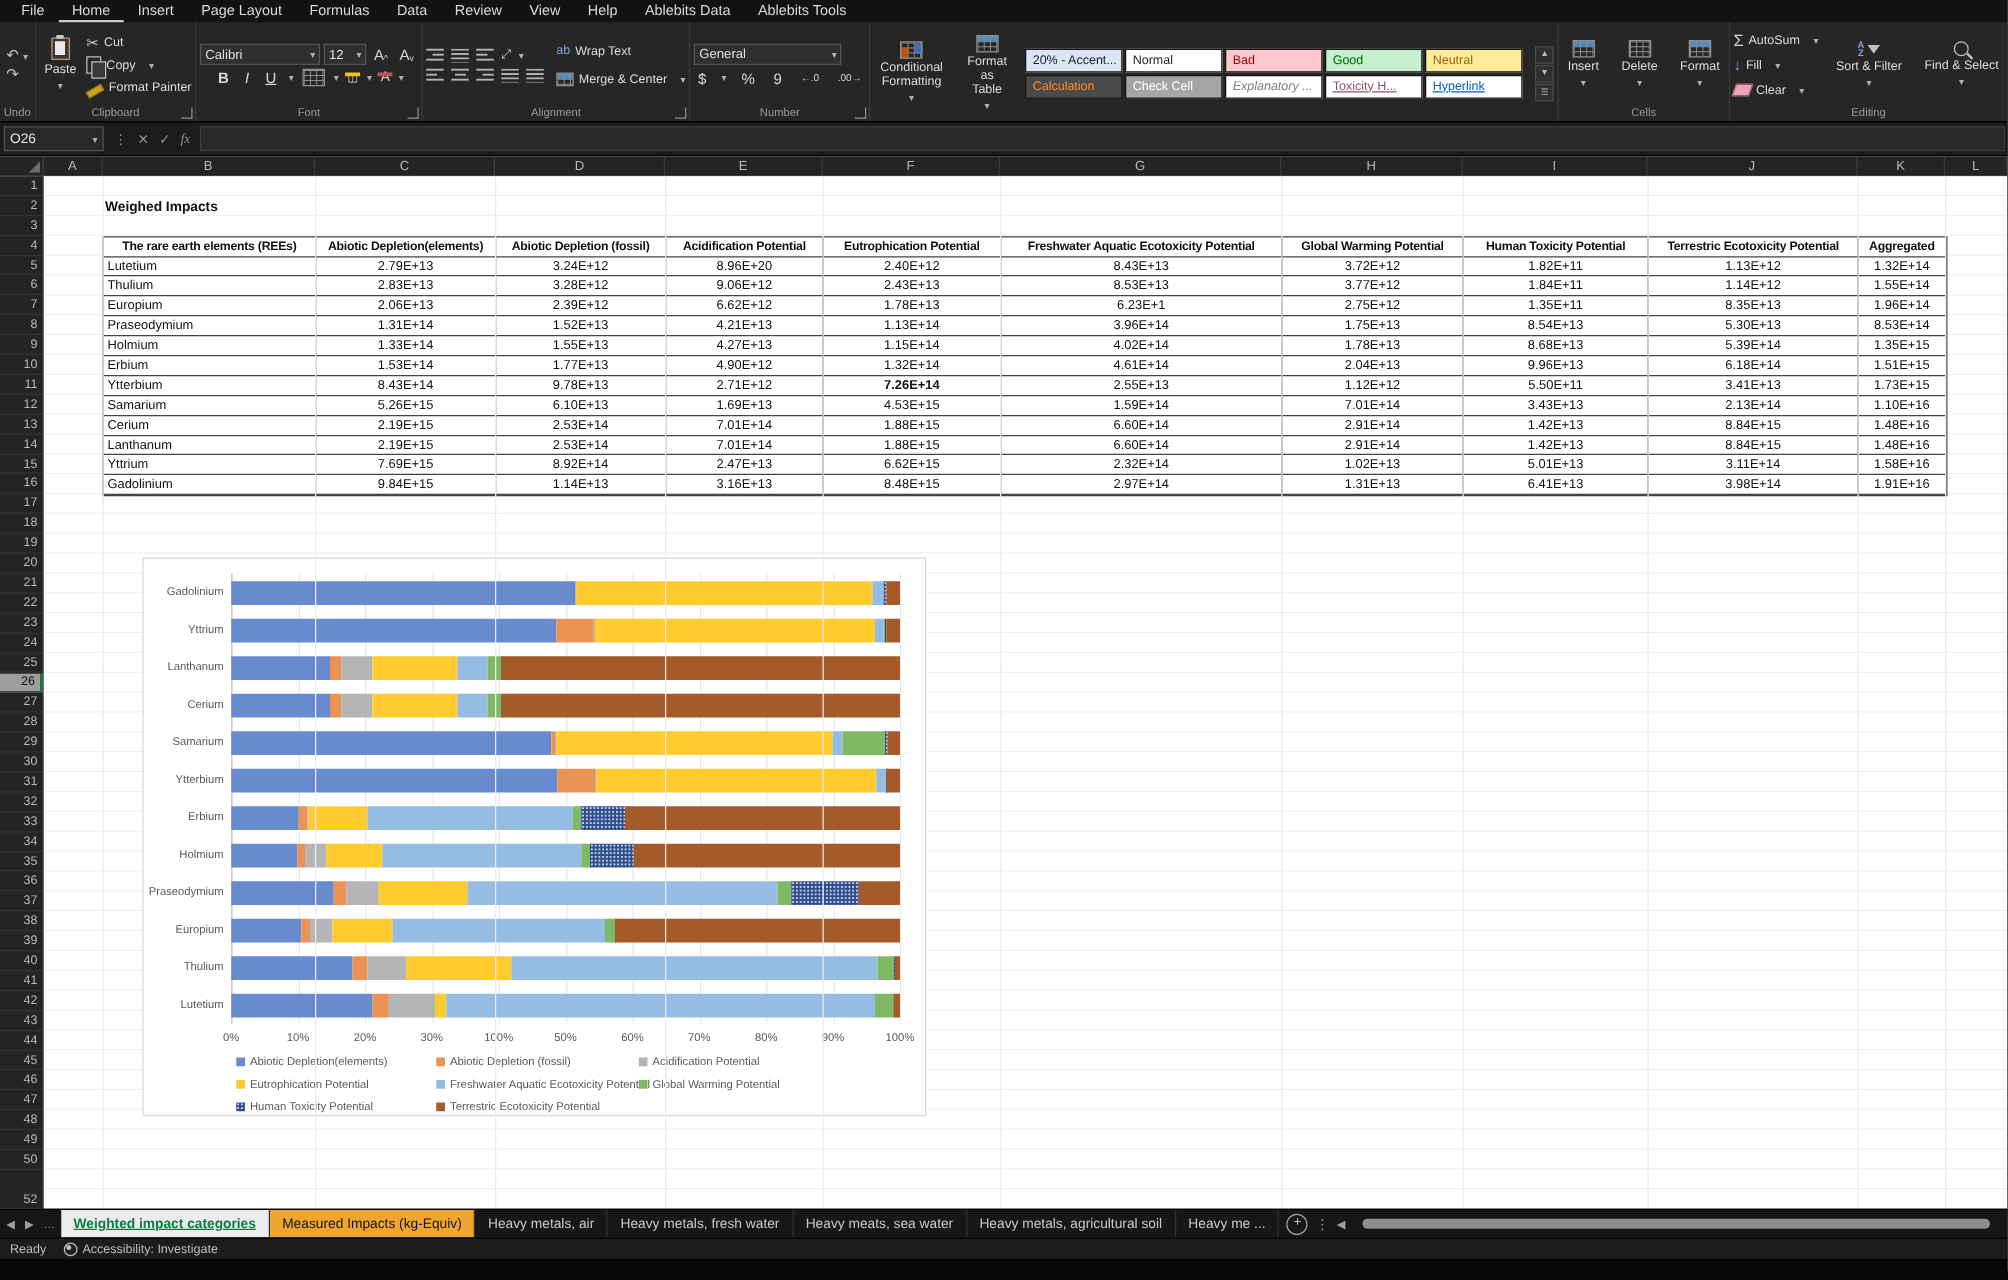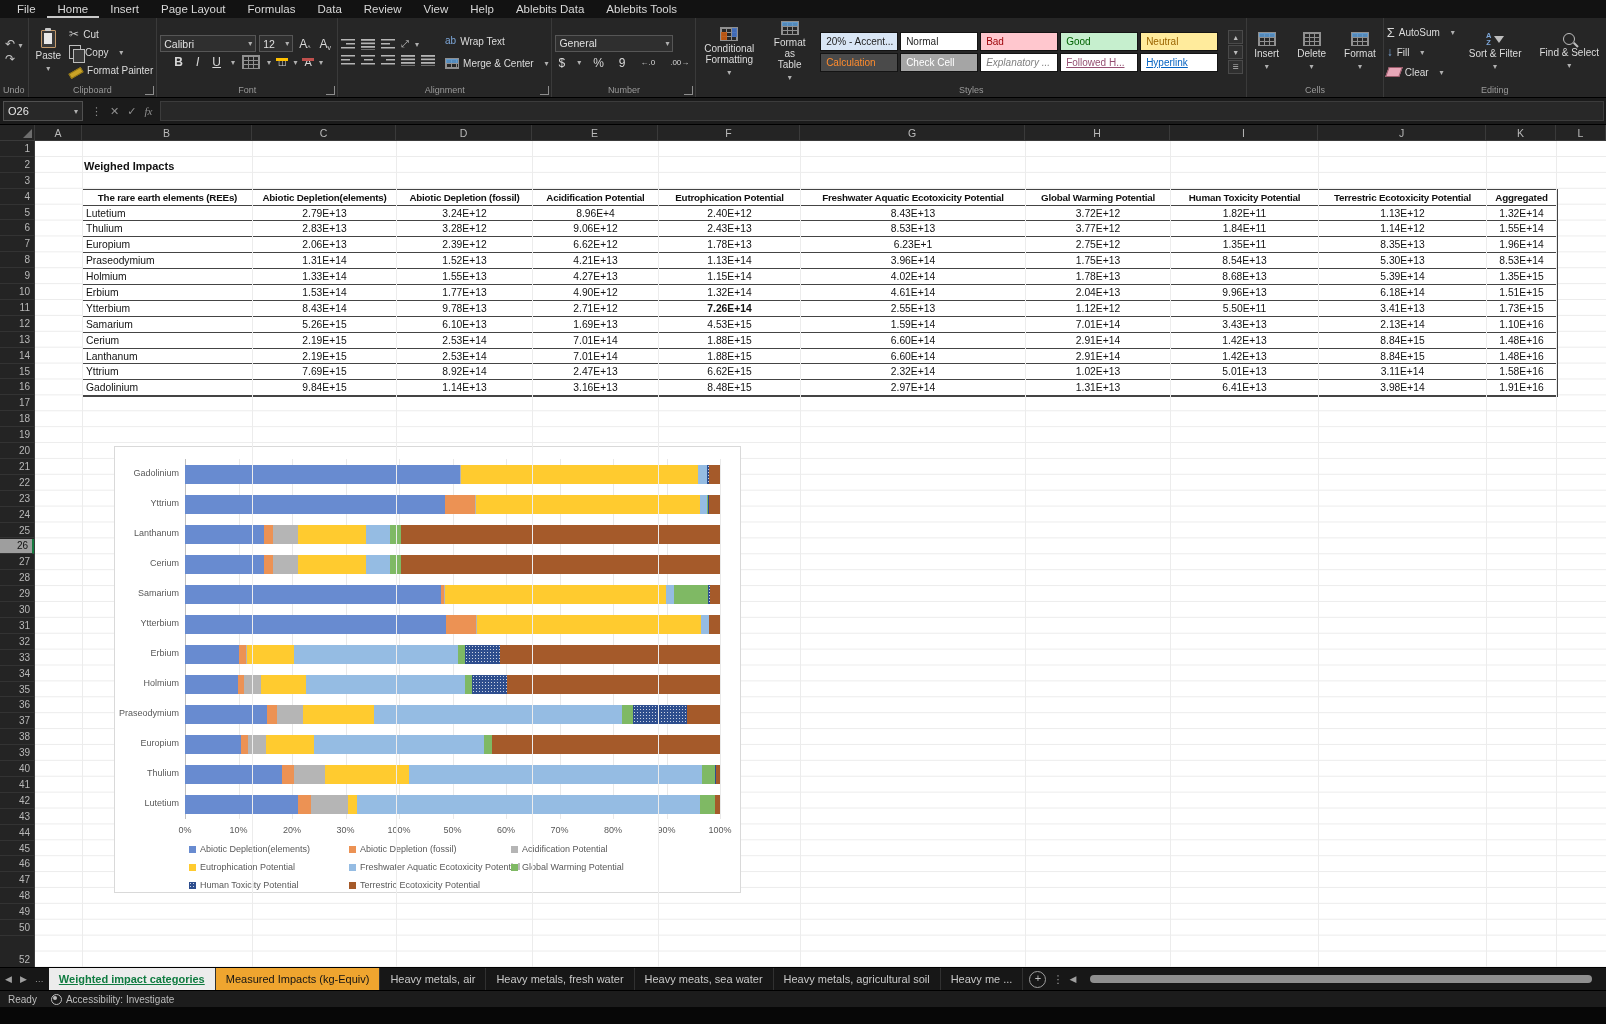--- a/index.html
+++ b/index.html
@@ -298,30 +298,29 @@
         </div>
         <div class="gallery">
             <div class="gcell" style="background: rgb(217, 230, 245); color: rgb(31, 31, 31);">20% - Accent...</div>
             <div class="gcell" style="background: rgb(255, 255, 255); color: rgb(31, 31, 31);">Normal</div>
             <div class="gcell" style="background: rgb(255, 199, 206); color: rgb(156, 0, 6);">Bad</div>
             <div class="gcell" style="background: rgb(198, 239, 206); color: rgb(0, 97, 0);">Good</div>
             <div class="gcell" style="background: rgb(255, 235, 156); color: rgb(156, 101, 0);">Neutral</div>
             <div class="gcell" style="background: rgb(74, 74, 74); color: rgb(255, 140, 46);">Calculation</div>
             <div class="gcell" style="background: rgb(165, 165, 165); color: rgb(255, 255, 255);">Check Cell</div>
             <div class="gcell" style="background: rgb(255, 255, 255); color: rgb(127, 127, 127); font-style: italic;">Explanatory ...</div>
-            <div class="gcell" style="background: rgb(255, 255, 255); color: rgb(149, 79, 114); text-decoration: underline;">Followed H...</div>
+            <div class="gcell" style="background: rgb(255, 255, 255); color: rgb(149, 79, 114); text-decoration: underline;">Toxicity H...</div>
             <div class="gcell" style="background: rgb(255, 255, 255); color: rgb(5, 99, 193); text-decoration: underline;">Hyperlink</div>
           </div>
         <div class="garrows">
           <span>▲</span>
           <span>▼</span>
           <span>☰</span>
         </div>
       </div>
-      <div class="rgroup-label">Styles</div>
     </div>
 
     <div class="rgroup">
       <div class="rgroup-body" style="gap:10px;">
         <div class="rbig">
             <span class="gridico blue"></span>
             <span>Insert</span>
             <span class="chev">▾</span>
           </div>
         <div class="rbig">
@@ -464,21 +463,21 @@
             <div class="dcell" style="width: 225px;">Freshwater Aquatic Ecotoxicity Potential</div>
             <div class="dcell" style="width: 145px;">Global Warming Potential</div>
             <div class="dcell" style="width: 148px;">Human Toxicity Potential</div>
             <div class="dcell" style="width: 168px;">Terrestric Ecotoxicity Potential</div>
             <div class="dcell" style="width: 70px;">Aggregated</div>
           </div>
           <div class="drow">
             <div class="dcell name" style="width: 170px;">Lutetium</div>
             <div class="dcell" style="width: 144px;">2.79E+13</div>
             <div class="dcell" style="width: 136px;">3.24E+12</div>
-            <div class="dcell" style="width: 126px;">8.96E+4</div>
+            <div class="dcell" style="width: 126px;">8.96E+20</div>
             <div class="dcell" style="width: 142px;">2.40E+12</div>
             <div class="dcell" style="width: 225px;">8.43E+13</div>
             <div class="dcell" style="width: 145px;">3.72E+12</div>
             <div class="dcell" style="width: 148px;">1.82E+11</div>
             <div class="dcell" style="width: 168px;">1.13E+12</div>
             <div class="dcell" style="width: 70px;">1.32E+14</div>
           </div>
           <div class="drow">
             <div class="dcell name" style="width: 170px;">Thulium</div>
             <div class="dcell" style="width: 144px;">2.83E+13</div>

